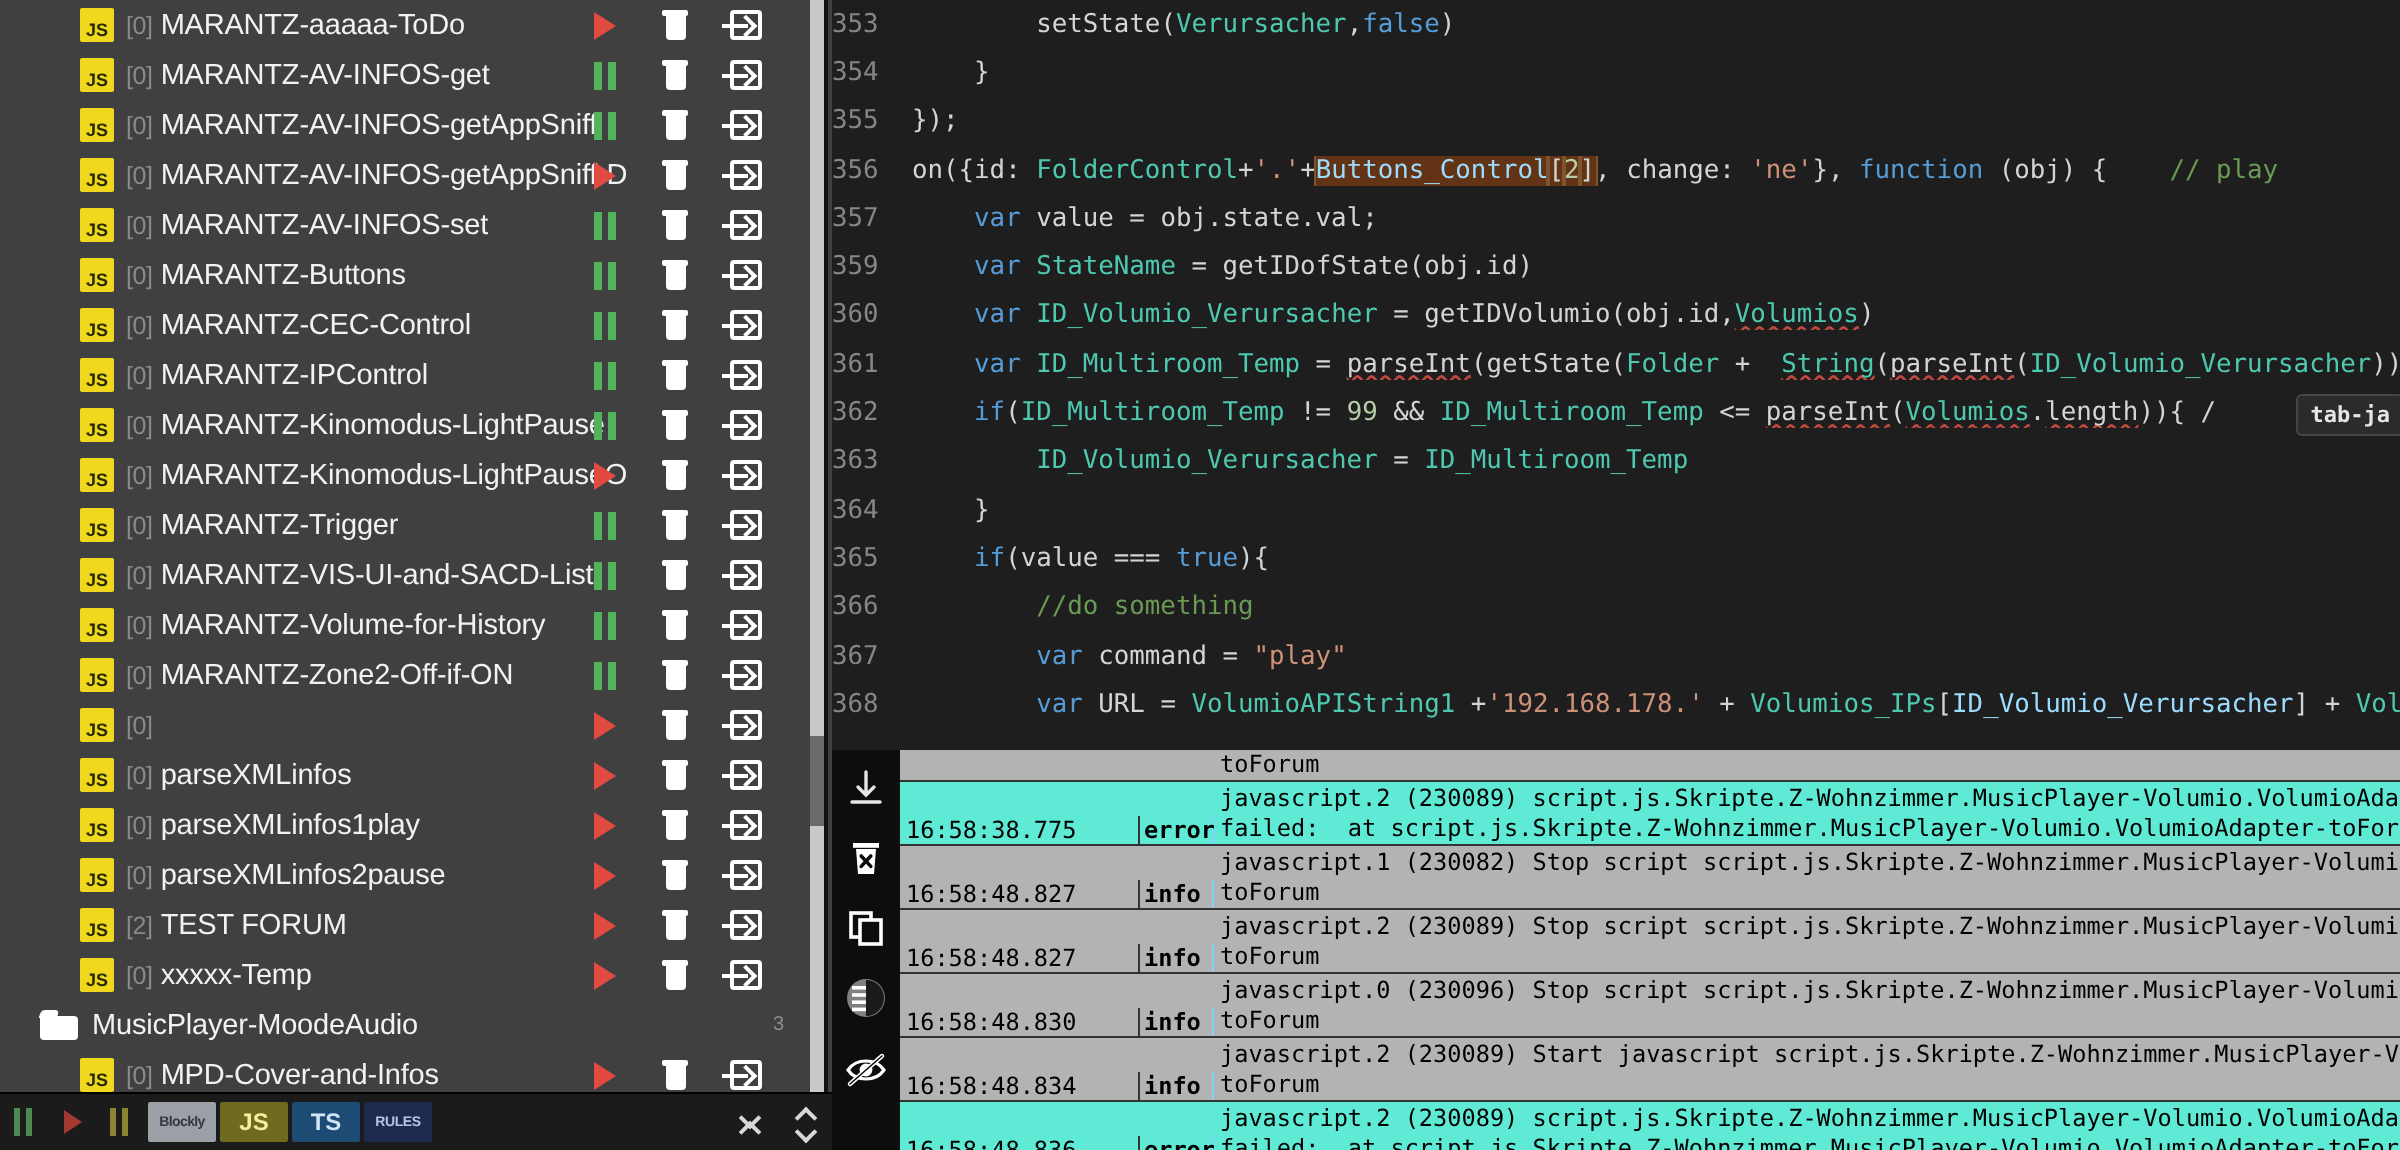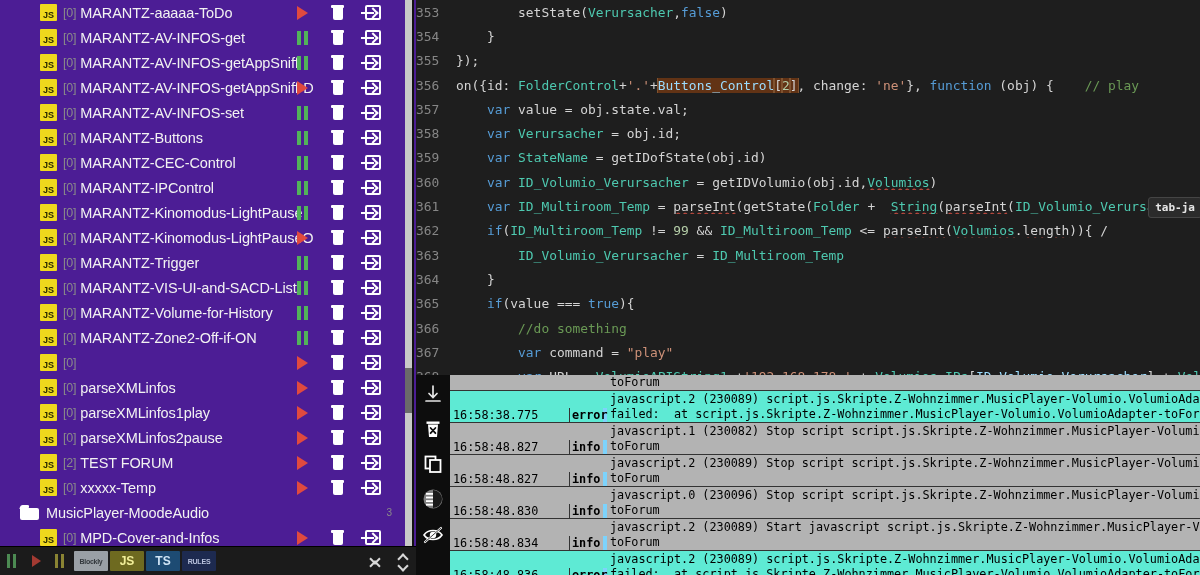--- a/index.html
+++ b/index.html
@@ -8,21 +8,21 @@
     background:#0d0d0d;
     font-family:"Liberation Sans", sans-serif;
     -webkit-font-smoothing:antialiased;
   }
   .app{position:relative;width:1200px;height:575px;overflow:hidden;display:flex;}
 
   
   .sidebar{
     position:relative;
     width:416px;height:575px;
-    background:#4c1d95;
+    background:#404040;
     flex:0 0 416px;
     overflow:hidden;
   }
   .script-list{
     position:absolute;top:0;left:0;right:0;bottom:28px;
     overflow:hidden;
   }
   .row{
     height:25px;
     display:flex;align-items:center;
@@ -228,21 +228,21 @@
     width:120px;flex:0 0 120px;
     display:flex;align-items:center;justify-content:flex-start;
     padding-left:3px;box-sizing:border-box;
     border-right:1px solid #333;
     white-space:nowrap;
   }
   .log-sev{
     width:37px;flex:0 0 37px;
     display:flex;align-items:center;
     font-weight:bold;
-    border-right:4px solid #7dd3fc;
+    border-right:1px solid #7dd3fc;
     padding-left:2px;box-sizing:border-box;
   }
   .log-msg{
     flex:1;padding-left:3px;overflow:hidden;
     display:flex;flex-direction:column;justify-content:center;
     white-space:pre;line-height:15.2px;
   }
   .log-row.partial{height:16px;border-bottom:1px solid #333;}
   .log-row.partial .log-msg{justify-content:flex-start;}
 </style>
@@ -629,21 +629,20 @@
   </div>
 
   <div class="main">
 
     <div class="editor" id="editor">
         <div class="code-line"><span class="lnum">353</span><span class="ctext"><span class="plain">        </span><span class="plain">setState</span><span class="plain">(</span><span class="type">Verursacher</span><span class="plain">,</span><span class="kw">false</span><span class="plain">)</span></span></div>
         <div class="code-line"><span class="lnum">354</span><span class="ctext"><span class="plain">    </span><span class="plain">}</span></span></div>
         <div class="code-line"><span class="lnum">355</span><span class="ctext"><span class="plain">});</span></span></div>
         <div class="code-line"><span class="lnum">356</span><span class="ctext"><span class="plain">on({id: </span><span class="type">FolderControl</span><span class="plain">+</span><span class="str">'.'</span><span class="plain">+</span><span class="id hl">Buttons_Control</span><span class="plain hl">[</span><span class="num hl">2</span><span class="plain hl">]</span><span class="plain">, change: </span><span class="str">'ne'</span><span class="plain">}, </span><span class="kw">function</span><span class="plain"> (obj) {    </span><span class="cmt">// play</span></span></div>
         <div class="code-line"><span class="lnum">357</span><span class="ctext"><span class="plain">    </span><span class="kw">var</span><span class="plain"> value = obj.state.val;</span></span></div>
-        <div class="code-line"><span class="lnum">358</span><span class="ctext"><span class="plain">    </span><span class="kw">var</span><span class="plain"> </span><span class="type">Verursacher</span><span class="plain"> = obj.id;</span></span></div>
         <div class="code-line"><span class="lnum">359</span><span class="ctext"><span class="plain">    </span><span class="kw">var</span><span class="plain"> </span><span class="type">StateName</span><span class="plain"> = getIDofState(obj.id)</span></span></div>
         <div class="code-line"><span class="lnum">360</span><span class="ctext"><span class="plain">    </span><span class="kw">var</span><span class="plain"> </span><span class="type">ID_Volumio_Verursacher</span><span class="plain"> = getIDVolumio(obj.id,</span><span class="type sq">Volumios</span><span class="plain">)</span></span></div>
         <div class="code-line"><span class="lnum">361</span><span class="ctext"><span class="plain">    </span><span class="kw">var</span><span class="plain"> </span><span class="type">ID_Multiroom_Temp</span><span class="plain"> = </span><span class="plain sq">parseInt</span><span class="plain">(getState(</span><span class="type">Folder</span><span class="plain"> +  </span><span class="type sq">String</span><span class="plain">(</span><span class="plain sq">parseInt</span><span class="plain">(</span><span class="type">ID_Volumio_Verursacher</span><span class="plain">))  + </span></span></div>
         <div class="code-line"><span class="lnum">362</span><span class="ctext"><span class="plain">    </span><span class="kw">if</span><span class="plain">(</span><span class="type">ID_Multiroom_Temp</span><span class="plain"> != </span><span class="num">99</span><span class="plain"> &amp;&amp; </span><span class="type">ID_Multiroom_Temp</span><span class="plain"> &lt;= </span><span class="plain sq">parseInt</span><span class="plain">(</span><span class="type sq">Volumios</span><span class="plain">.</span><span class="plain sq">length</span><span class="plain">)){ /</span></span></div>
         <div class="code-line"><span class="lnum">363</span><span class="ctext"><span class="plain">        </span><span class="type">ID_Volumio_Verursacher</span><span class="plain"> = </span><span class="type">ID_Multiroom_Temp</span></span></div>
         <div class="code-line"><span class="lnum">364</span><span class="ctext"><span class="plain">    </span><span class="plain">}</span></span></div>
         <div class="code-line"><span class="lnum">365</span><span class="ctext"><span class="plain">    </span><span class="kw">if</span><span class="plain">(value === </span><span class="kw">true</span><span class="plain">){</span></span></div>
         <div class="code-line"><span class="lnum">366</span><span class="ctext"><span class="plain">        </span><span class="cmt">//do something</span></span></div>
         <div class="code-line"><span class="lnum">367</span><span class="ctext"><span class="plain">        </span><span class="kw">var</span><span class="plain"> command = </span><span class="str">"play"</span></span></div>
         <div class="code-line"><span class="lnum">368</span><span class="ctext"><span class="plain">        </span><span class="kw">var</span><span class="plain"> URL = </span><span class="type">VolumioAPIString1</span><span class="plain"> +</span><span class="str">'192.168.178.'</span><span class="plain"> + </span><span class="type">Volumios_IPs</span><span class="plain">[</span><span class="id">ID_Volumio_Verursacher</span><span class="plain">] + </span><span class="type">VolumioAPIStrin</span></span></div>

